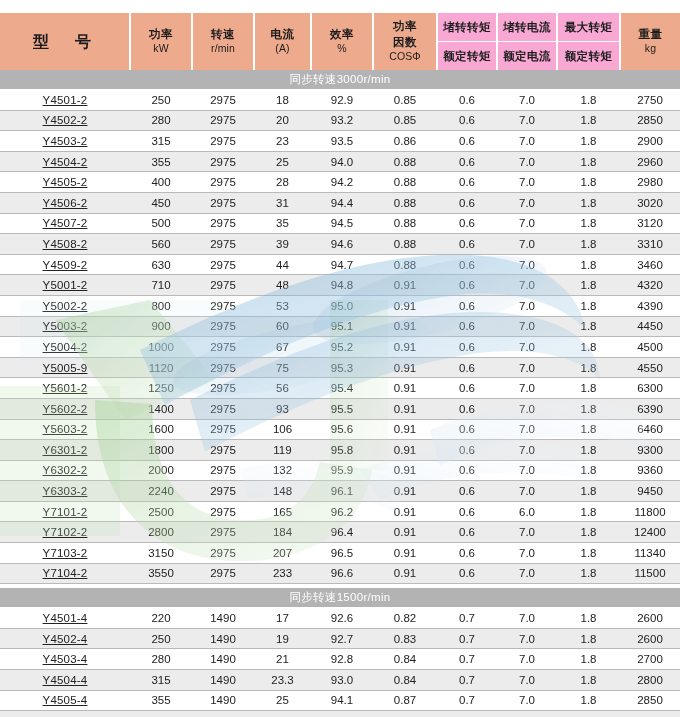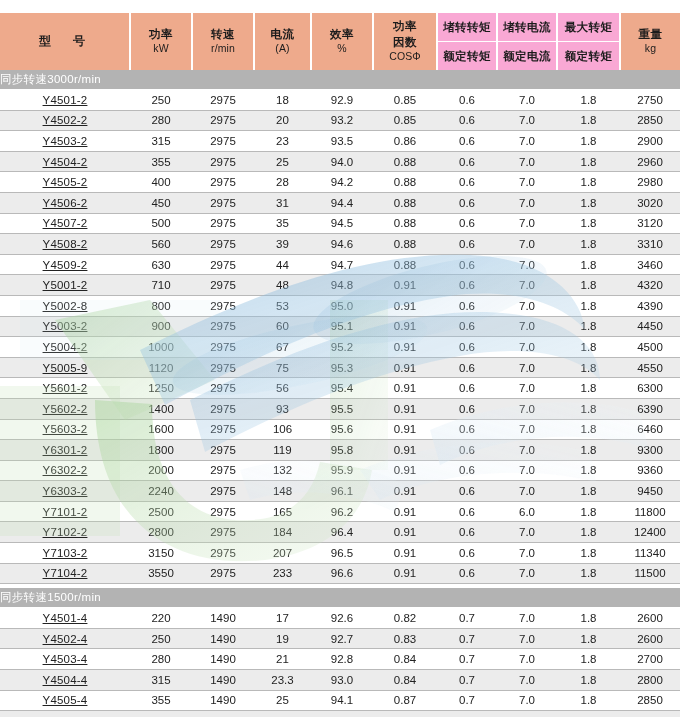--- a/index.html
+++ b/index.html
@@ -56,40 +56,40 @@
     height: 56px;
   }
   .hdr-cell:last-child { border-right: none; }
   .hdr-cell .sub {
     font-weight: normal;
     font-size: 10.5px;
     display: block;
     letter-spacing: 0.1px;
   }
   .hdr-cell .cn { letter-spacing: 0.5px; display:block; }
-  .hdr-model { letter-spacing: 5px; font-size: 12px; }
+  .hdr-model { letter-spacing: 5px; font-size: 16px; }
   .hdr-split-top, .hdr-split-bot {
     background: #f9a8d4;
     color: #1c1c1c;
     font-size: 11.5px;
     font-weight: bold;
     text-align: center;
     vertical-align: middle;
     border-right: 2px solid #ffffff;
     height: 28px;
     letter-spacing: 0.4px;
   }
   .hdr-split-top { border-bottom: 1.5px solid #ffffff; }
 
   
   .section-row td {
     background: #b3b3b3;
     color: #ffffff;
     font-size: 11.5px;
-    text-align: left;
+    text-align: center;
     height: 19px;
     letter-spacing: 0.3px;
     border-bottom: 1px solid #ffffff;
   }
 
   
   tr.data-row td {
     font-size: 11.5px;
     color: #222222;
     text-align: center;
@@ -328,21 +328,21 @@
           <td>2975</td>
           <td>48</td>
           <td>94.8</td>
           <td>0.91</td>
           <td>0.6</td>
           <td>7.0</td>
           <td>1.8</td>
           <td>4320</td>
         </tr>
         <tr class="data-row">
-          <td class="model">Y5002-8</td>
+          <td class="model">Y5002-2</td>
           <td>800</td>
           <td>2975</td>
           <td>53</td>
           <td>95.0</td>
           <td>0.91</td>
           <td>0.6</td>
           <td>7.0</td>
           <td>1.8</td>
           <td>4390</td>
         </tr>

